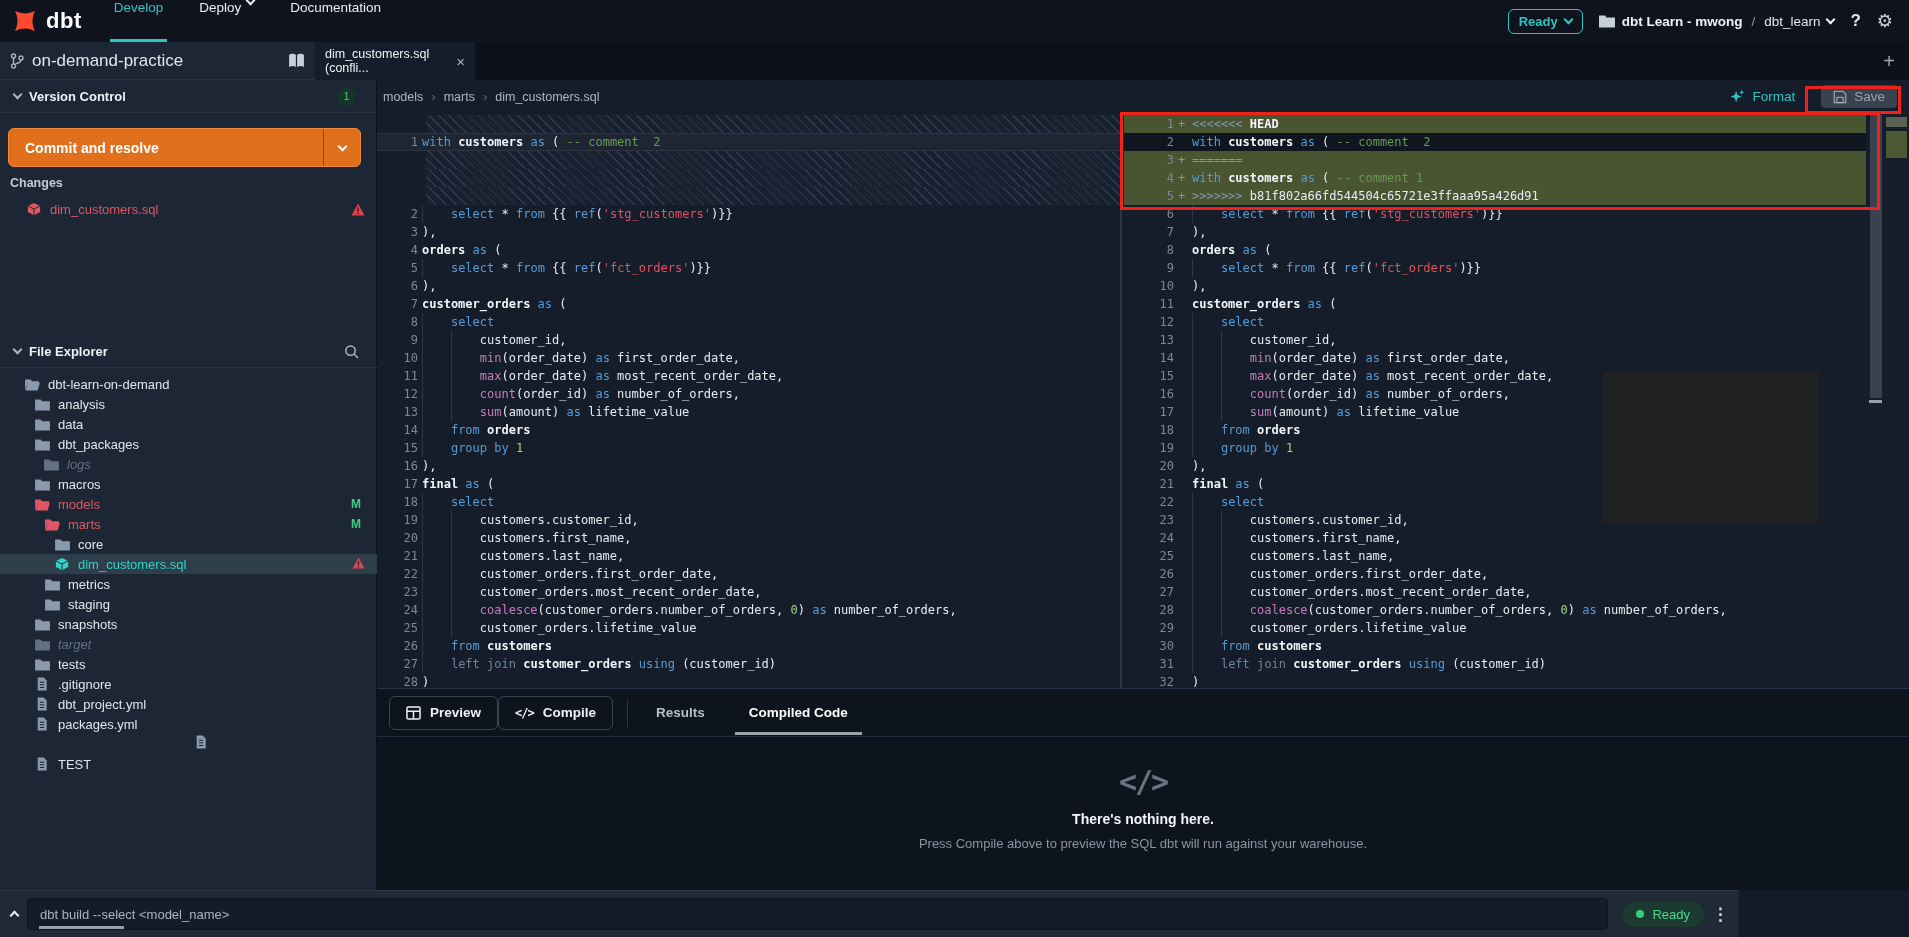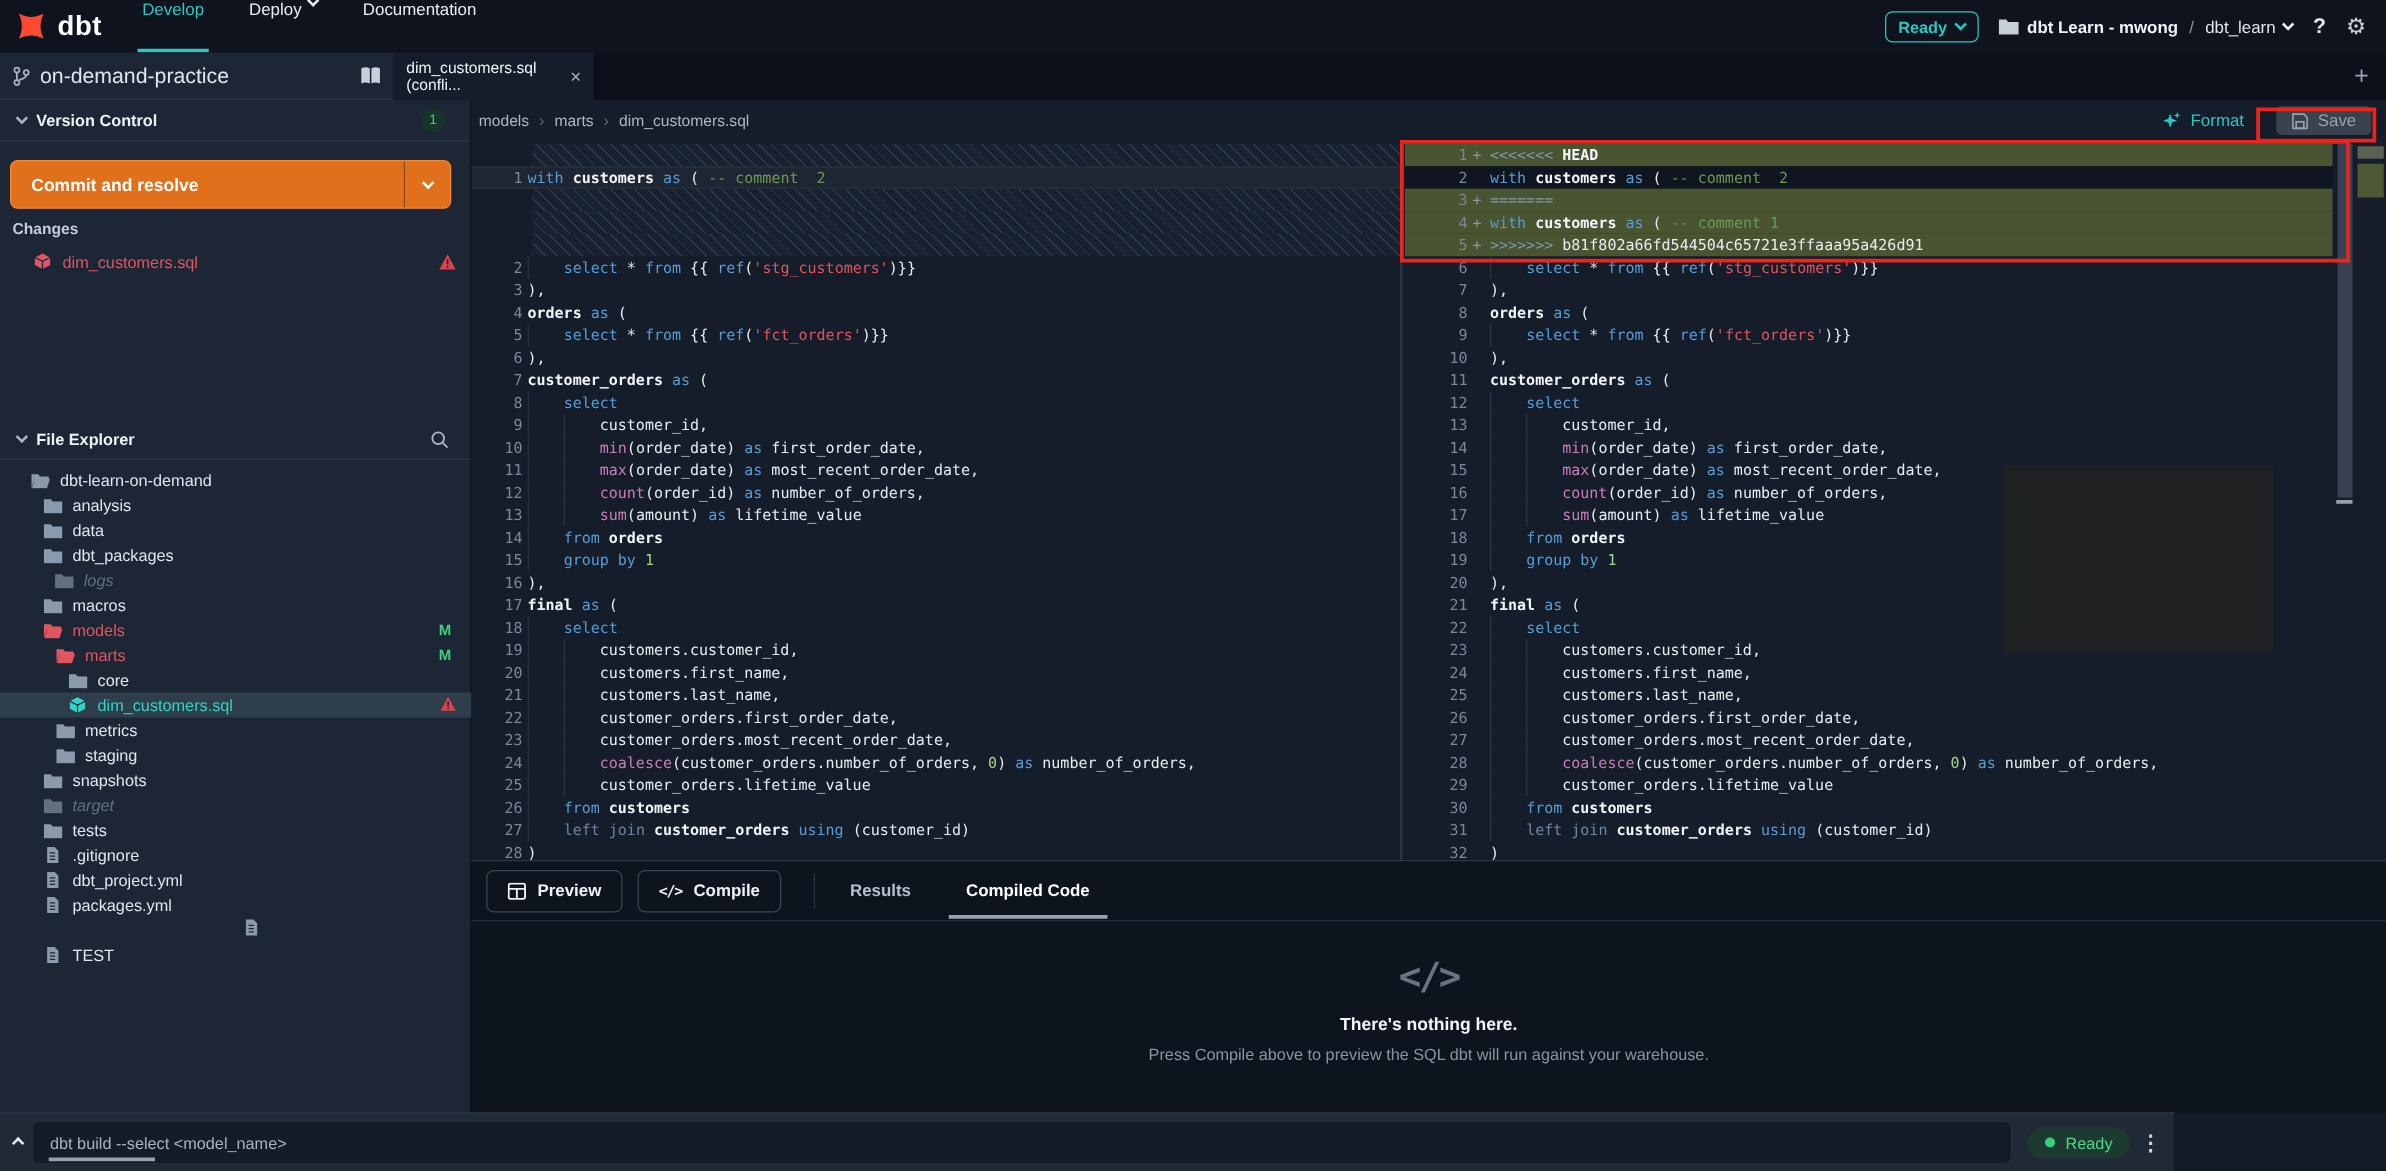--- a/index.html
+++ b/index.html
@@ -107,21 +107,21 @@
 
   #redact-box { left:1226px; top:259px; width:216px; height:151px; background:#1f2122; border-radius:2px; }
   .red-annot { border:3px solid #ee241b; position:absolute; pointer-events:none; }
   #annot-conflict { left:743px; top:32px; width:760px; height:98px; }
   #annot-save { left:1428px; top:6px; width:96px; height:28px; }
 
   
   #bottom-panel { left:0; top:608px; width:1532px; height:202px; background:#0e141d; border-top:1px solid #2a3545; }
   #bp-toolbar { height:48px; display:flex; align-items:center; border-bottom:1px solid #232c3a; padding-left:12px; }
   .bp-btn { height:34px; display:flex; align-items:center; gap:9px; border:1px solid #3b4452; border-radius:6px;
-    padding:0 16px; font-size:13.5px; font-weight:bold; color:#eef2f7; margin-right:12px; cursor:pointer; }
+    padding:0 16px; font-size:13.5px; font-weight:bold; color:#eef2f7; margin-right:0; cursor:pointer; }
   #bp-divider { width:1px; height:28px; background:#2b3442; margin:0 28px 0 14px; }
   .bp-tab { font-size:13.5px; font-weight:bold; color:#b7bfca; margin-right:44px; cursor:pointer;
     height:48px; display:flex; align-items:center; position:relative; }
   .bp-tab.active { color:#ffffff; }
   .bp-tab.active::after { content:""; position:absolute; left:-14px; right:-14px; bottom:2px;
     height:3px; background:#9aa3ad; }
   #empty-state { position:absolute; left:0; top:48px; width:1532px; text-align:center; }
   #empty-icon { font-family:"DejaVu Sans Mono", monospace; font-size:30px; font-weight:bold;
     color:#6a7382; margin-top:27px; letter-spacing:-2px; }
   #empty-title { font-size:14px; font-weight:bold; color:#f2f6fb; margin-top:12px; }

